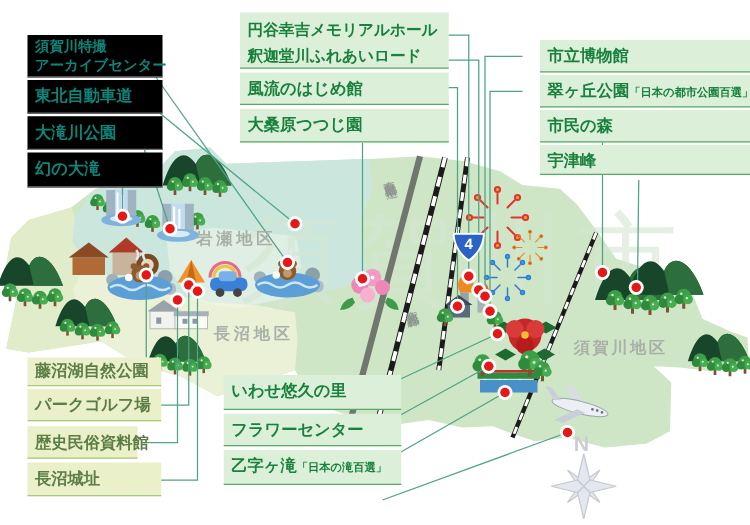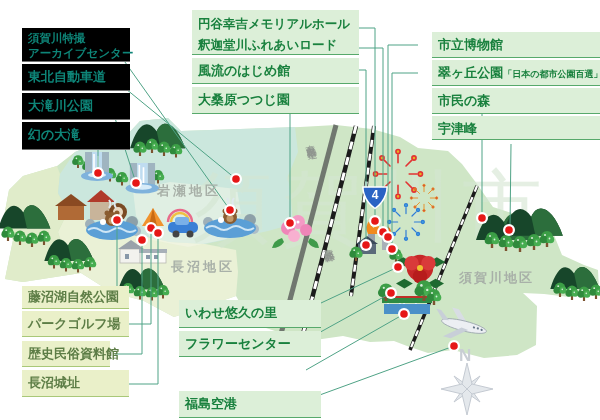--- a/index.html
+++ b/index.html
@@ -384,17 +384,17 @@
   <div class="lbl olive" style="left:8px;top:370px;width:107px;height:27px">
     <span>長沼城址</span>
   </div>
 
   <div class="lbl green" style="left:165px;top:300px;width:142px;height:28px">
     <span>いわせ悠久の里</span>
   </div>
   <div class="lbl green" style="left:165px;top:331px;width:142px;height:26px">
     <span>フラワーセンター</span>
   </div>
-  <div class="lbl green" style="left:165px;top:391px;width:142px;height:27px">
-    <span>福島空港</span>
+  <div class="lbl green" style="left:165px;top:360px;width:142px;height:28px">
+    <span>乙字ヶ滝</span><span class="note">「日本の滝百選」</span>
   </div>
 
 </div>
 
 </body></html>

